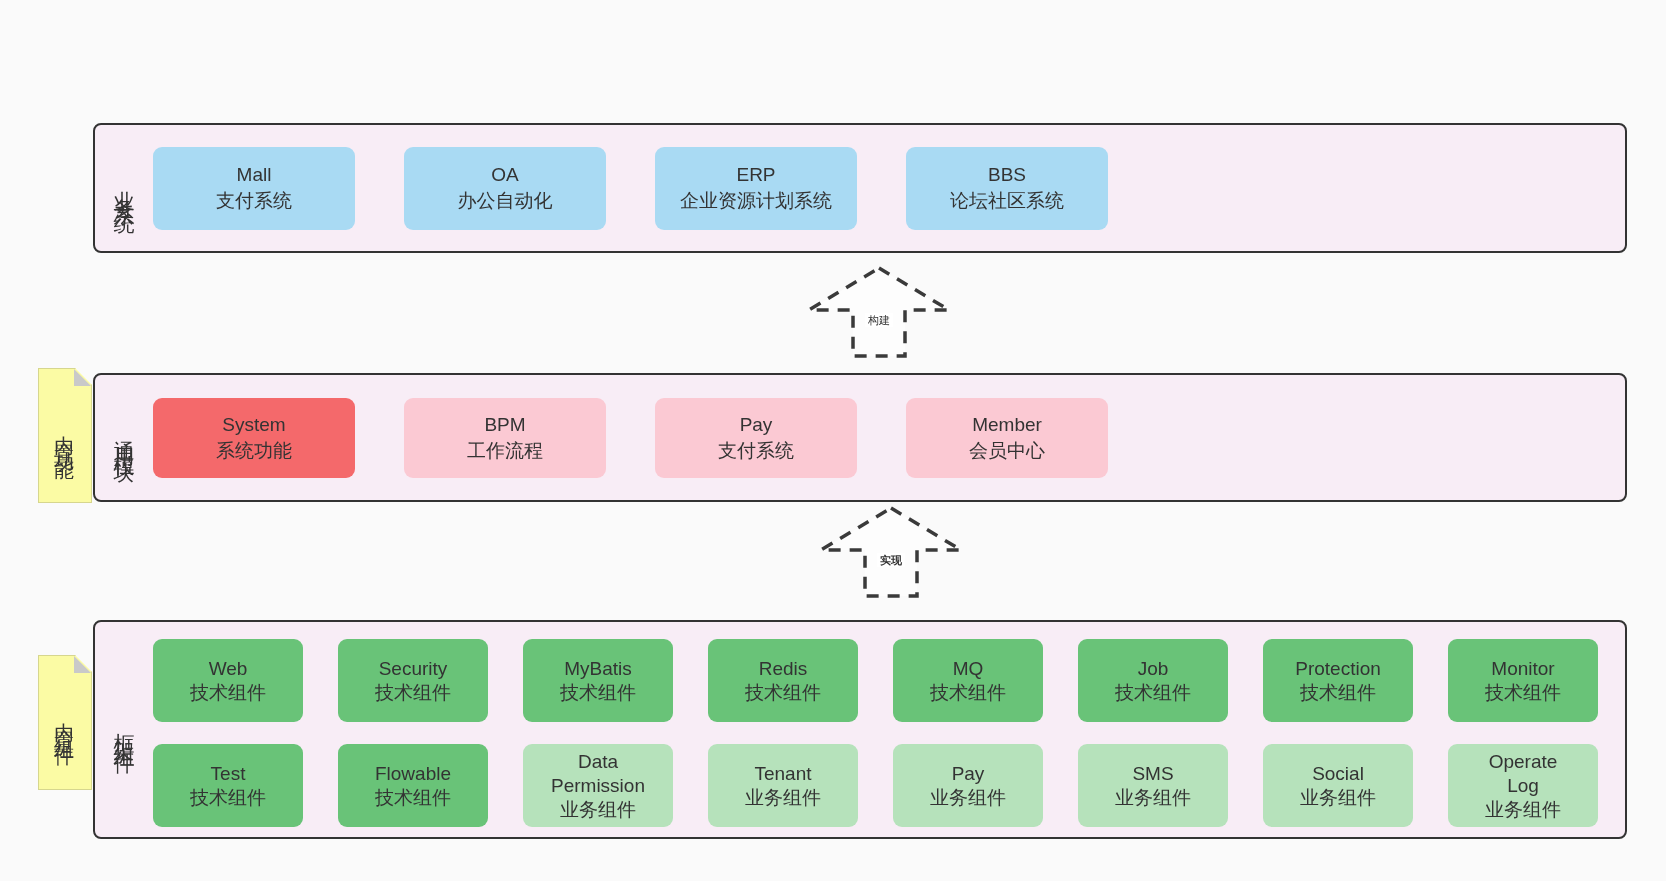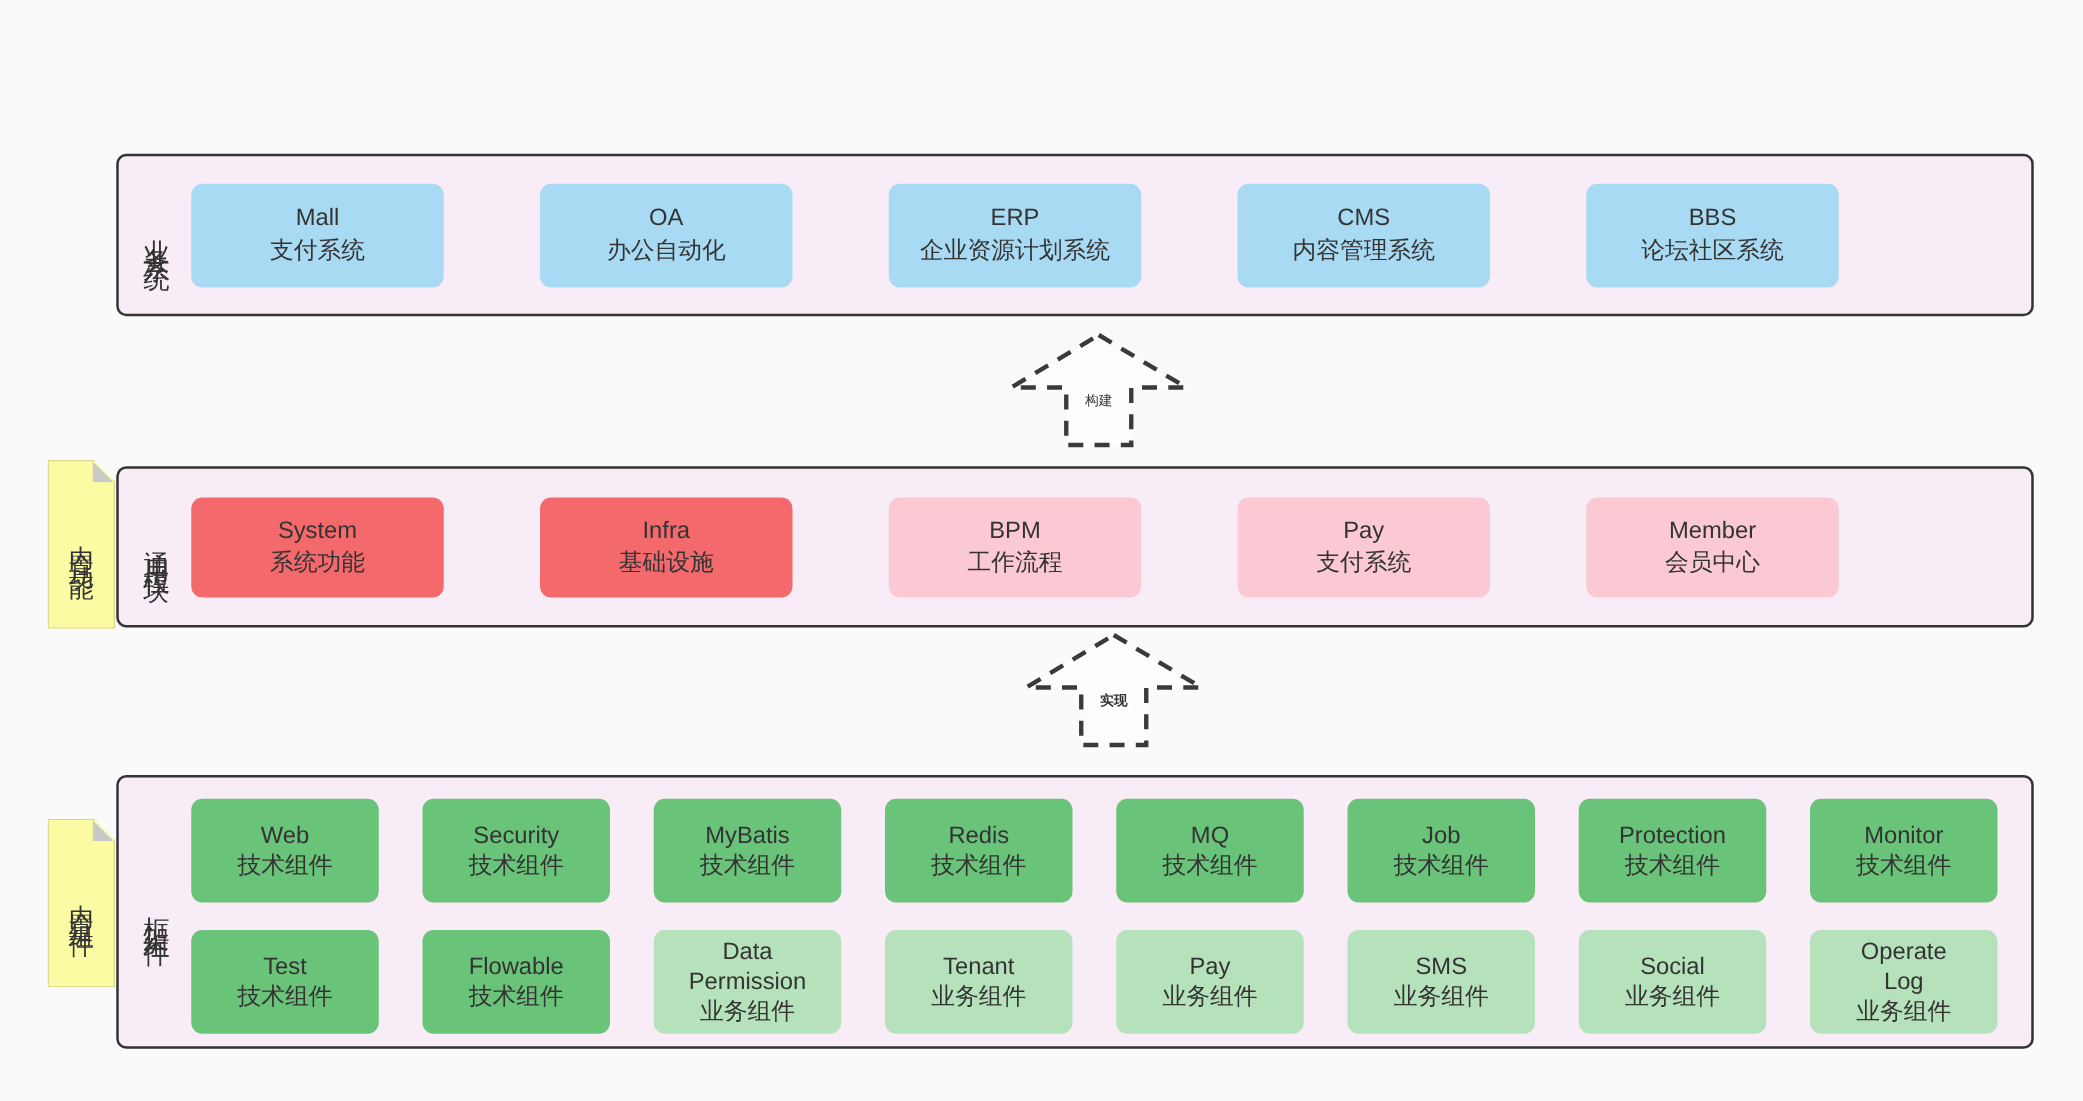--- a/index.html
+++ b/index.html
@@ -19,21 +19,21 @@
   .layer-business{top:123px;height:130px;}
   .layer-modules{top:373px;height:129px;}
   .layer-components{top:620px;height:219px;}
 
   .v-label{position:absolute;left:0;top:0;bottom:0;width:58px;
            display:flex;align-items:center;justify-content:center;
            writing-mode:vertical-rl;text-orientation:upright;
            font-size:21px;letter-spacing:7px;color:var(--text);}
 
   .boxes{position:absolute;left:58px;right:0;top:0;bottom:0;
-         display:flex;align-items:center;gap:77px;}
+         display:flex;align-items:center;gap:49px;}
   .box{width:202px;height:83px;border-radius:9px;display:flex;flex-direction:column;
        align-items:center;justify-content:center;text-align:center;
        font-size:19px;line-height:26px;color:var(--text);flex:0 0 auto;}
   .layer-modules .box{height:80px;}
   .box.blue{background:var(--box-blue);}
   .box.red{background:var(--box-red);}
   .box.pink{background:var(--box-pink);}
   .box.green{background:var(--box-green);}
   .box.green-light{background:var(--box-green-light);}
 
@@ -74,24 +74,20 @@
       </div>
       <div class="box blue">
         <div>OA</div>
         <div>办公自动化</div>
       </div>
       <div class="box blue">
         <div>ERP</div>
         <div>企业资源计划系统</div>
       </div>
       <div class="box blue">
-        <div>CMS</div>
-        <div>内容管理系统</div>
-      </div>
-      <div class="box blue">
         <div>BBS</div>
         <div>论坛社区系统</div>
       </div>
     </div>
   </section>
 
   <div class="arrow arrow-build">
     <svg viewBox="0 0 164 96" xmlns="http://www.w3.org/2000/svg">
       <path d="M82 3 L152 45 L108 45 L108 91 L56 91 L56 45 L12 45 Z" fill="var(--arrow-fill)" stroke="var(--arrow)" stroke-width="3.5" stroke-dasharray="12 9" stroke-linejoin="miter"></path>
     </svg>
@@ -100,24 +96,20 @@
 
   <div class="note note-modules">内置功能</div>
 
   <section class="layer layer-modules">
     <div class="v-label">通用模块</div>
     <div class="boxes">
       <div class="box red">
         <div>System</div>
         <div>系统功能</div>
       </div>
-      <div class="box red">
-        <div>Infra</div>
-        <div>基础设施</div>
-      </div>
       <div class="box pink">
         <div>BPM</div>
         <div>工作流程</div>
       </div>
       <div class="box pink">
         <div>Pay</div>
         <div>支付系统</div>
       </div>
       <div class="box pink">
         <div>Member</div>

